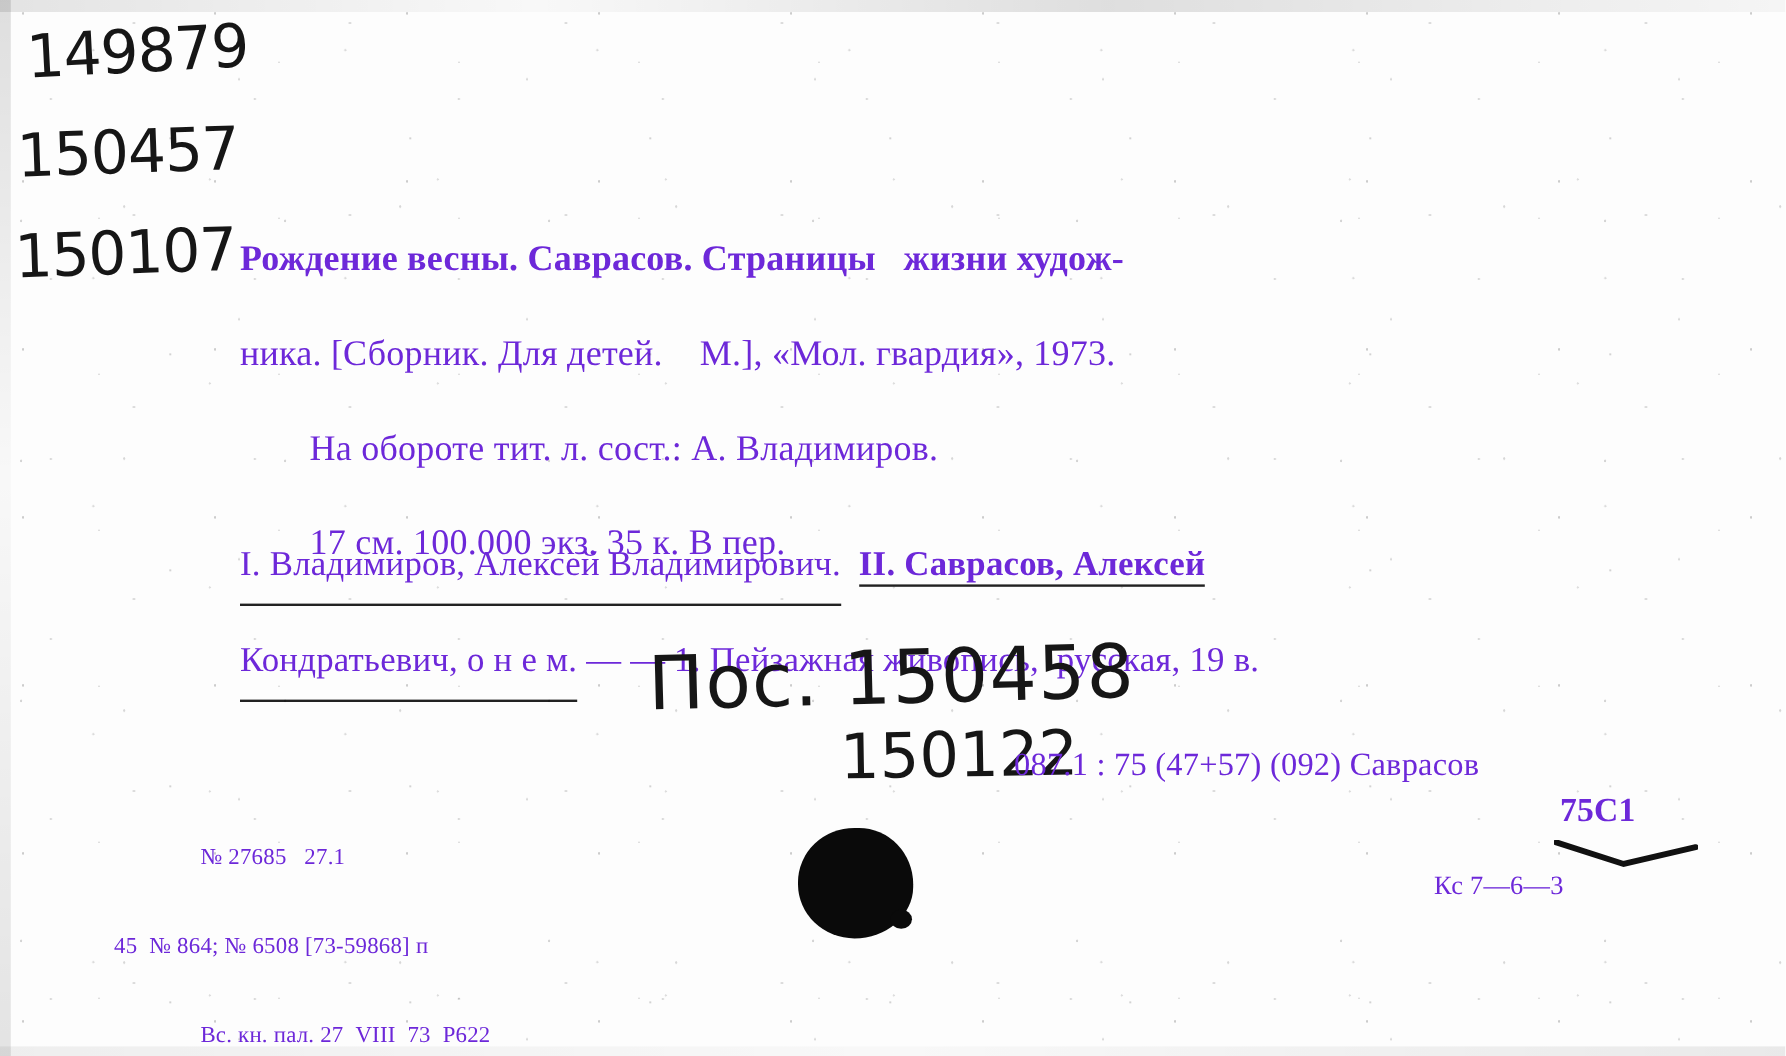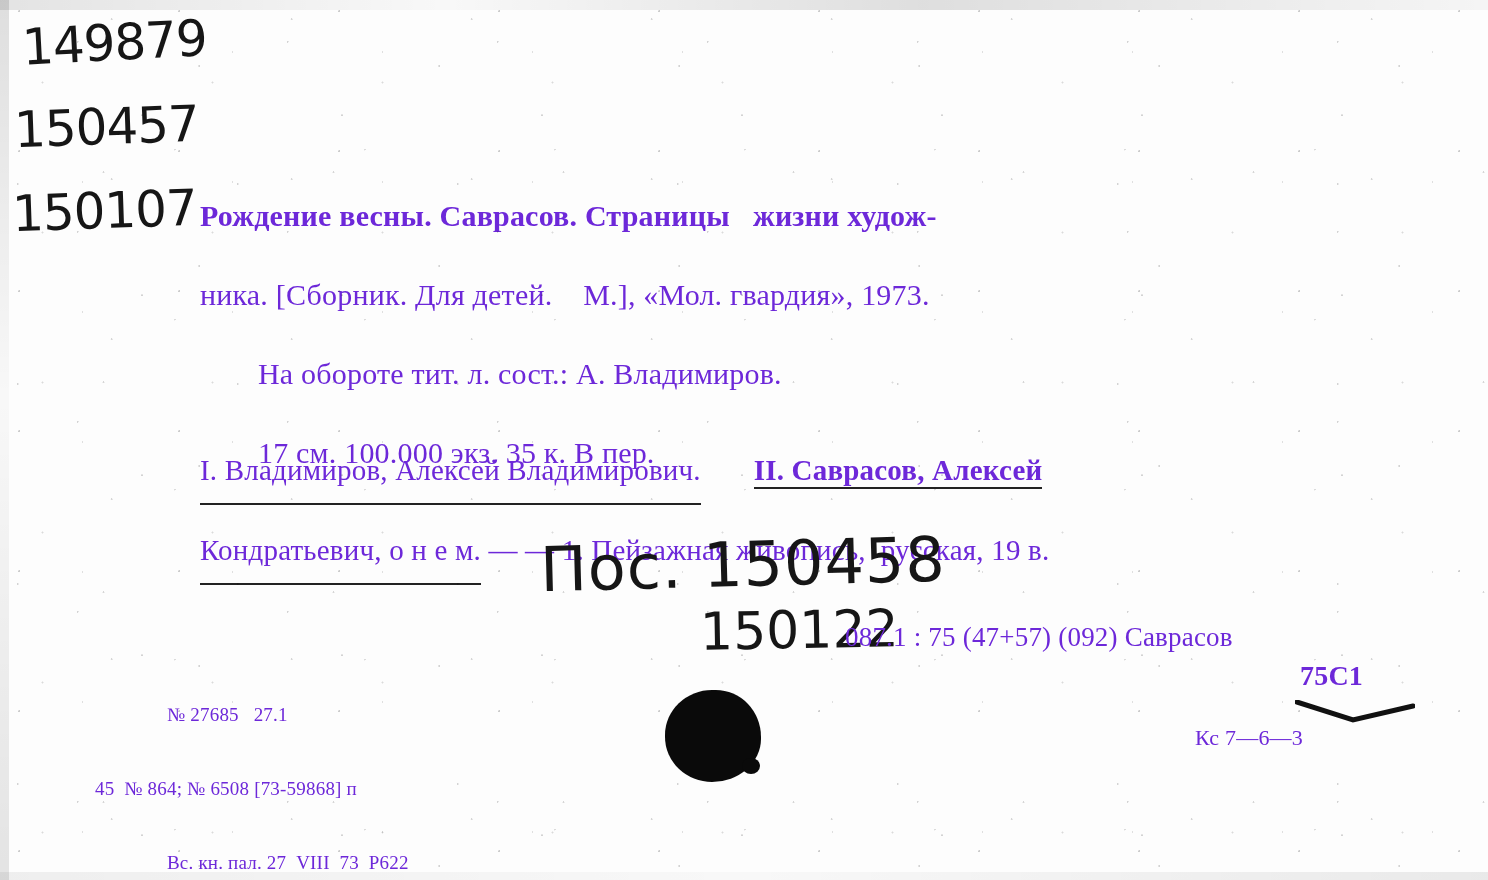--- a/index.html
+++ b/index.html
@@ -61,21 +61,21 @@
   .indent-2 { padding-left: 58px; }
 
   
   .trace-block { left: 200px; top: 412px; width: 1240px; }
   .trace-line {
     font-size: 29px;
     line-height: 44px;
     white-space: pre;
   }
   .u { border-bottom: 2px solid #222; padding-bottom: 17px; }
-  .ub { border-bottom: 2px solid #222; padding-bottom: 1px; font-weight: bold; margin-left: 38px; }
+  .ub { border-bottom: 2px solid #222; padding-bottom: 1px; font-weight: bold; }
 
   
   .bl { left: 95px; top: 660px; }
   .bl .line2 {
     font-size: 19px;
     line-height: 38px;
     white-space: pre;
   }
 
   

